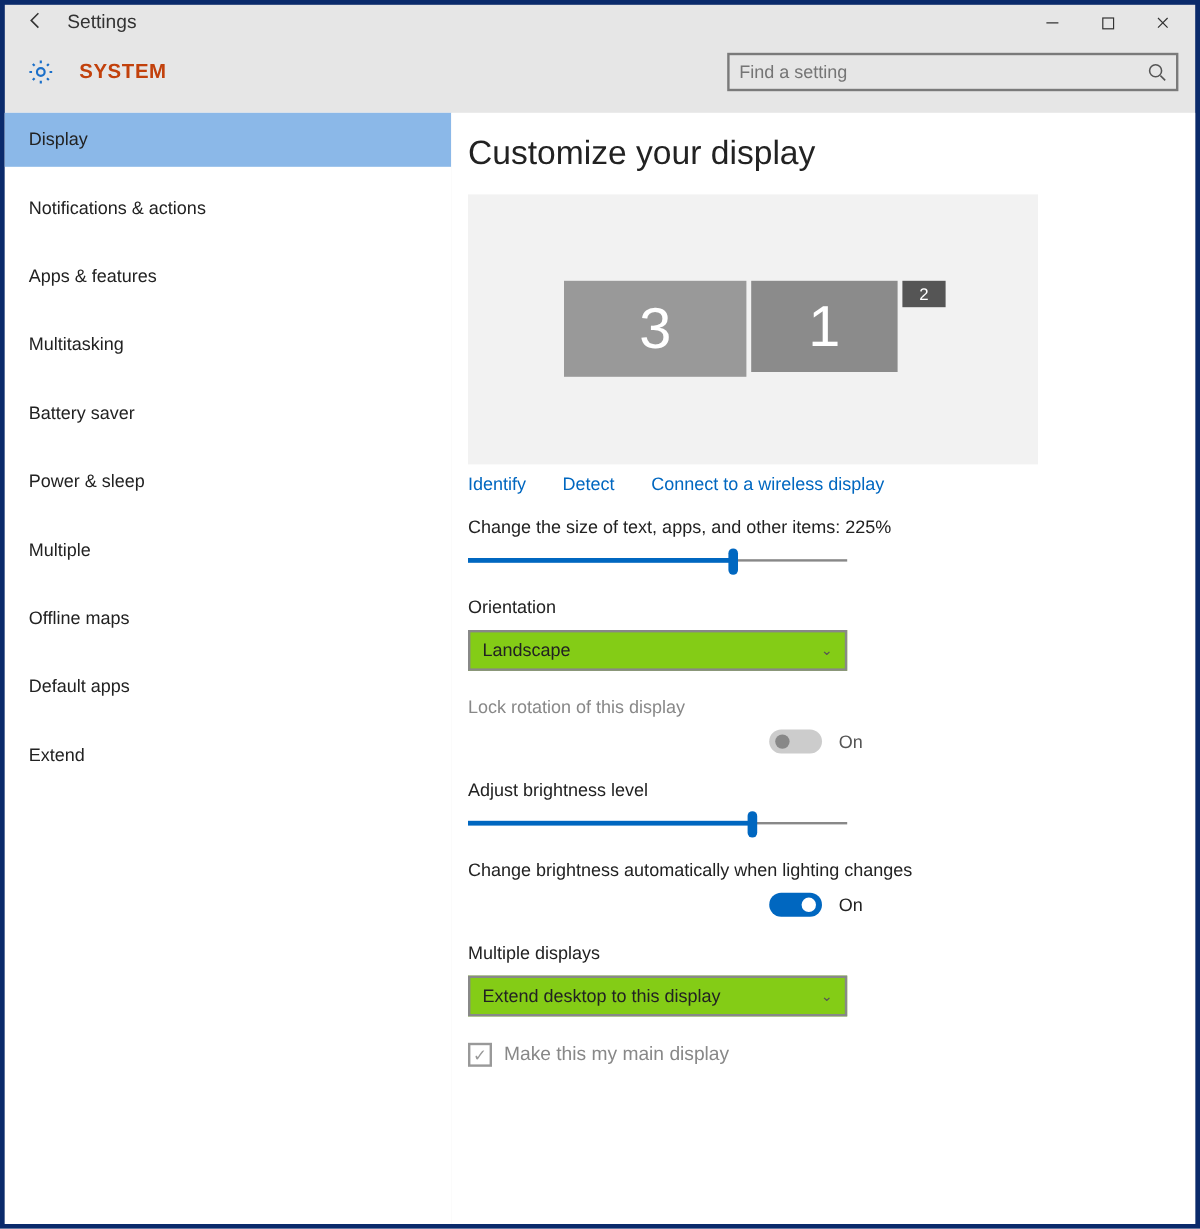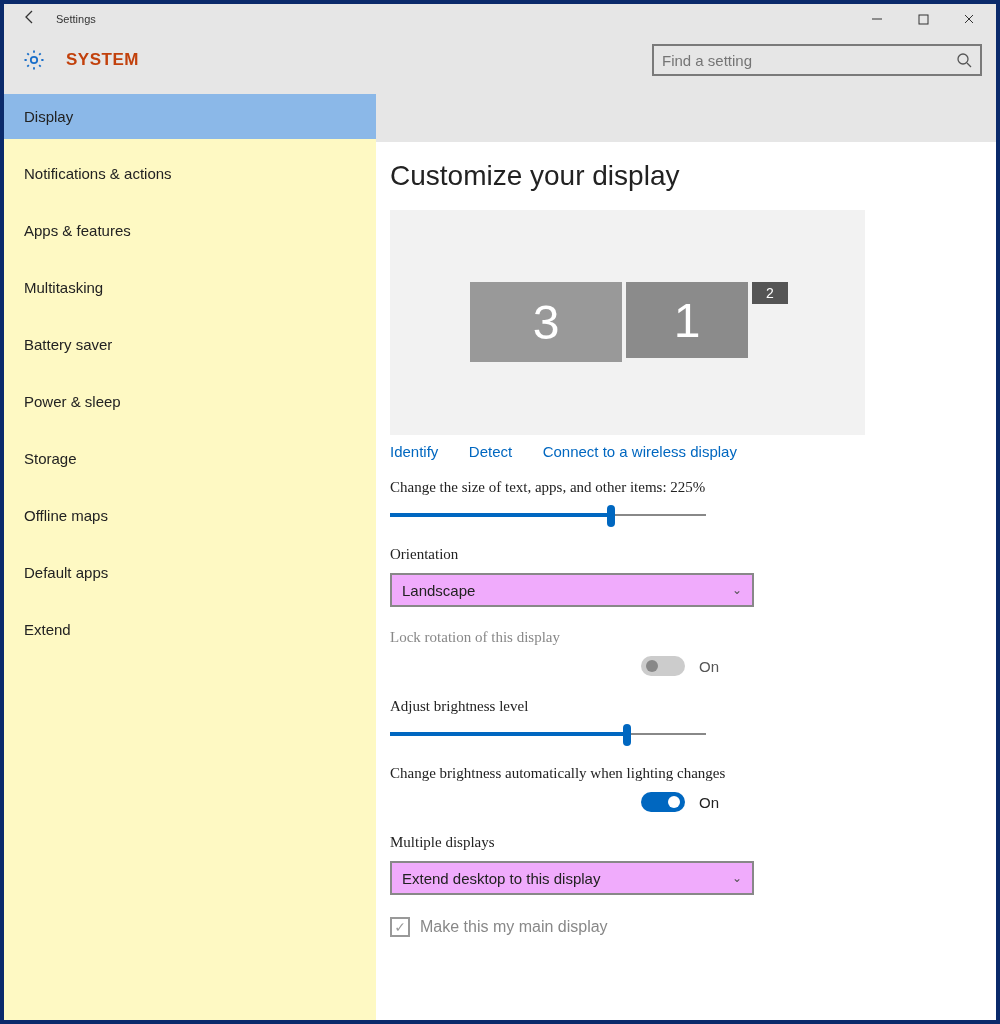--- a/index.html
+++ b/index.html
@@ -12,73 +12,72 @@
   }
   
   .titlebar {
     height: 30px;
     display: flex; align-items: center;
     padding: 0 4px;
   }
   .titlebar .back {
     width: 44px; text-align: center; font-size: 16px; cursor: default;
   }
-  .titlebar .title { font-size: 11px; color: #333; padding-left: 4px; }
+  .titlebar .title { font-size: 16px; color: #333; padding-left: 4px; }
   .titlebar .spacer { flex: 1; }
   .winbtn {
     width: 46px; height: 30px;
     display: flex; align-items: center; justify-content: center;
     font-size: 13px; color: #333;
   }
   
   .header {
     display: flex; align-items: center;
     padding: 10px 14px 18px 18px;
   }
   .gear {
     width: 24px; height: 24px; color: #1a6fc9;
     margin-right: 20px;
   }
   .system-label {
     font-size: 17px; font-weight: 600; letter-spacing: .5px; color: #c2410c;
   }
   .searchbox {
     margin-left: auto;
-    width: 330px; height: 32px;
+    width: 376px; height: 32px;
     border: 2px solid #7a7a7a;
     background: #e6e6e6;
     display: flex; align-items: center;
     padding: 0 8px;
   }
   .searchbox input {
     flex: 1; border: none; background: transparent;
     font-size: 15px; color: #555; outline: none;
   }
   .searchbox .sicon { color: #555; width:16px; height:16px; }
   
   .body {
     flex: 1; display: flex; min-height: 0;
   }
   .sidebar {
     width: 372px;
-    background: #fef9c3;
+    background: #ffffff;
   }
   .navitem {
     padding: 14px 20px;
     font-size: 15px; color: #222;
     cursor: default;
     margin-bottom: 12px;
   }
   .navitem.selected {
     background: #8bb8e8;
   }
   .content {
     flex: 1; background: #ffffff; overflow: hidden;
     padding: 18px 26px 0 14px;
-    margin-top: 48px;
   }
   h1.page-title {
     font-size: 28px; font-weight: 400; color: #222; margin-bottom: 18px;
   }
   .display-arrange {
     width: 475px; height: 225px;
     background: #f2f2f2;
     position: relative;
     margin-bottom: 8px;
   }
@@ -90,39 +89,39 @@
     font-weight: 300;
   }
   .mon3 { left: 80px; top: 72px; width: 152px; height: 80px; font-size: 48px; }
   .mon1 { left: 236px; top: 72px; width: 122px; height: 76px; font-size: 48px; background:#8b8b8b;}
   .mon2 { left: 362px; top: 72px; width: 36px; height: 22px; font-size: 14px; background:#555;}
   .linkrow { margin-bottom: 18px; }
   .linkrow a {
     color: #0067c0; text-decoration: none; font-size: 15px;
     margin-right: 26px;
   }
-  .field-label { font-size: 15px; color: #222; margin-bottom: 10px; font-family: Liberation Serif, serif; }
+  .field-label { font-size: 15px; color: #222; margin-bottom: 10px; }
   .field-label.disabled { color: #888; }
   
   .slider {
     position: relative; width: 316px; height: 18px; margin-bottom: 22px;
   }
   .slider .track-full {
     position: absolute; top: 8px; left:0; height: 2px; width: 100%; background: #888;
   }
   .slider .track-fill {
     position: absolute; top: 7px; left:0; height: 4px; background: #0067c0;
   }
   .slider .thumb {
     position: absolute; top: -1px; width: 8px; height: 22px;
     background: #0067c0; border-radius: 4px; transform: translateX(-4px);
   }
   
   .selectbox {
-    width: 364px; height: 34px; border: 2px solid #888; background: #f0abfc;
+    width: 316px; height: 34px; border: 2px solid #888; background: #84cc16;
     display: flex; align-items: center; padding: 0 10px;
     font-size: 15px; color: #222; margin-bottom: 22px;
     justify-content: space-between;
   }
   .selectbox .chev { font-size: 12px; color: #555; }
   
   .togglerow { display: flex; align-items:center; margin-bottom: 22px; justify-content: center; }
   .toggle {
     width: 44px; height: 20px; border-radius: 10px;
     position: relative; margin-right: 14px;
@@ -194,21 +193,21 @@
   </div>
 
   <div class="body">
     <div class="sidebar">
       <div class="navitem selected">Display</div>
       <div class="navitem">Notifications &amp; actions</div>
       <div class="navitem">Apps &amp; features</div>
       <div class="navitem">Multitasking</div>
       <div class="navitem">Battery saver</div>
       <div class="navitem">Power &amp; sleep</div>
-      <div class="navitem">Storage</div>
+      <div class="navitem">Multiple</div>
       <div class="navitem">Offline maps</div>
       <div class="navitem">Default apps</div>
       <div class="navitem">Extend</div>
     </div>
 
     <div class="content">
       <h1 class="page-title">Customize your display</h1>
 
       <div class="display-arrange">
         <div class="mon mon3">3</div>

